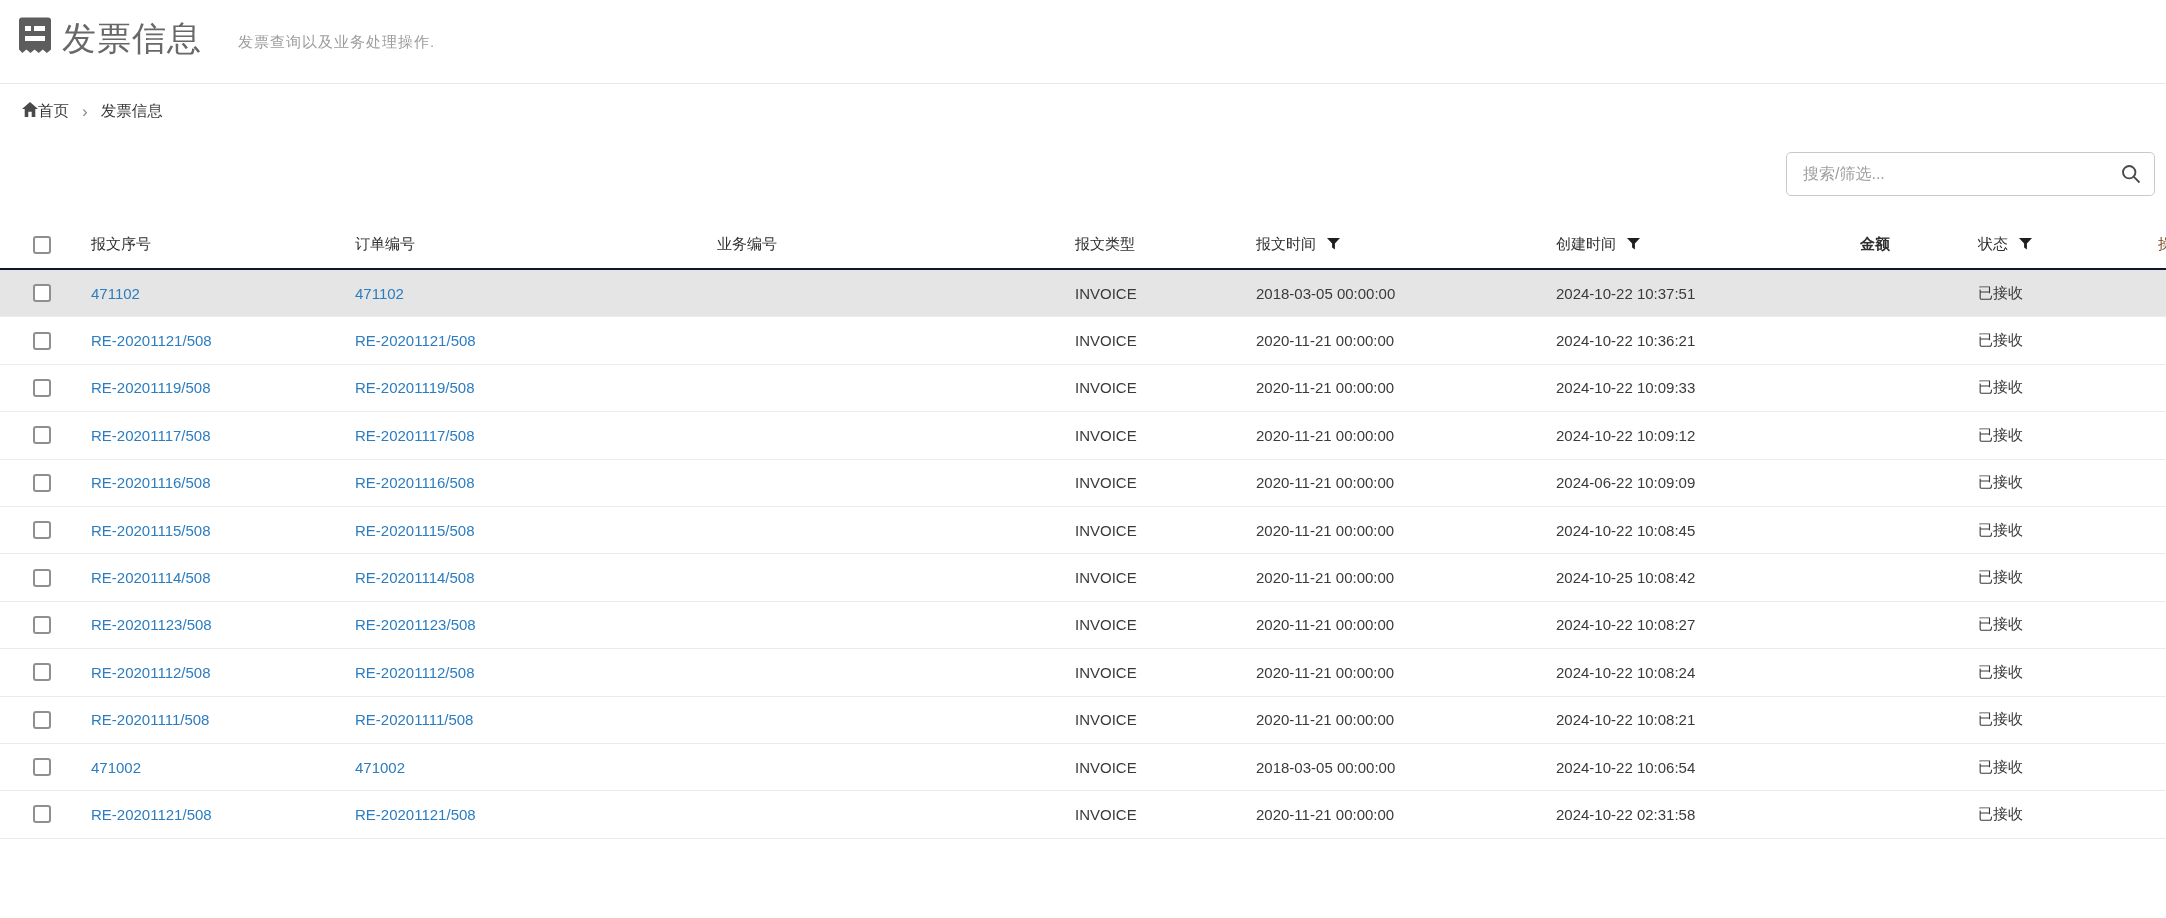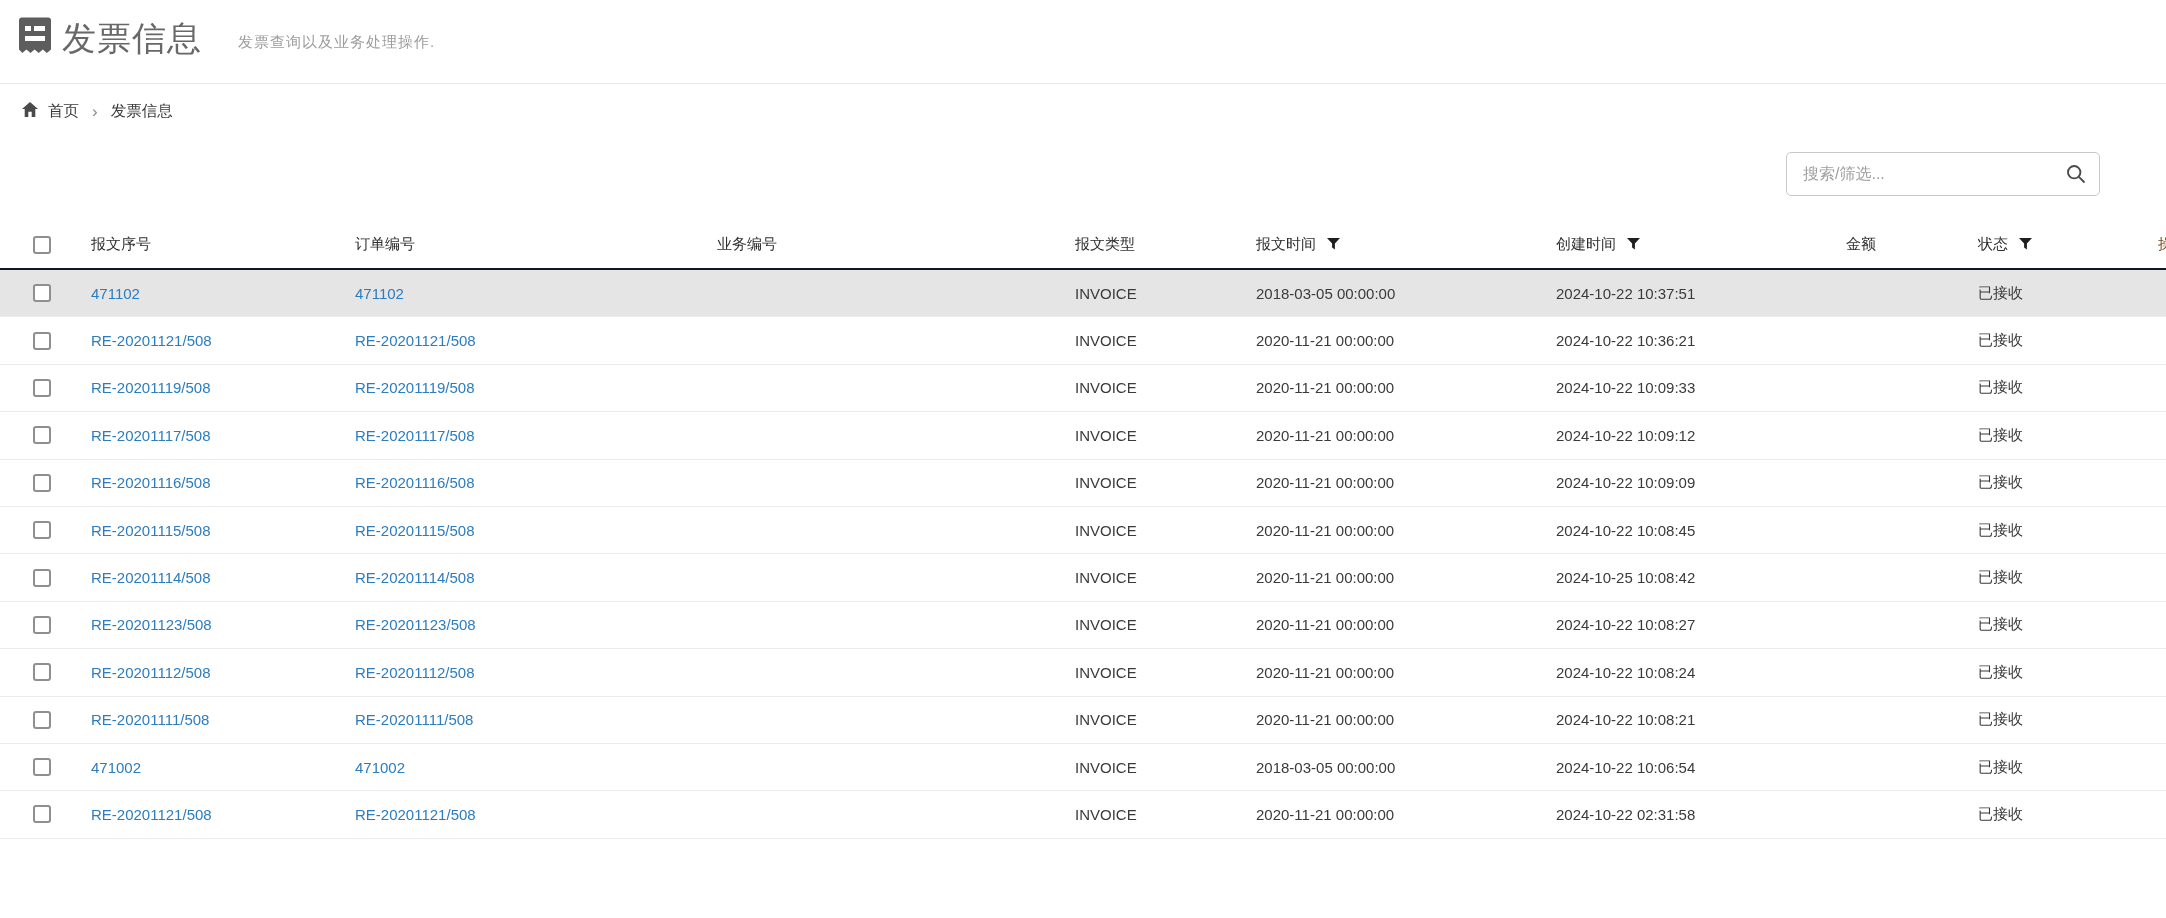--- a/index.html
+++ b/index.html
@@ -10,44 +10,44 @@
   }
   
   .page-header{position:absolute;top:16px;left:18px;display:flex;align-items:flex-end;}
   .page-header .title-icon{flex:0 0 auto;margin-bottom:2px;}
   .page-title{font-size:34px;font-weight:500;color:#686868;line-height:44px;margin:0 0 0 10px;letter-spacing:1px;}
   .page-subtitle{font-size:15px;color:#9c9c9c;margin:0 0 8px 36px;letter-spacing:1px;}
   .divider{position:absolute;top:83px;left:0;width:2166px;height:1px;background:#e8e8e8;}
   
   .breadcrumb{position:absolute;top:99px;left:22px;height:24px;display:flex;align-items:center;gap:13px;font-size:15.5px;color:#3a3a3a;}
   .breadcrumb .sep{color:#8a8a8a;font-size:17px;line-height:1;}
-  .breadcrumb .crumb-home{cursor:pointer;display:flex;align-items:center;gap:10px;color:#3a3a3a;text-decoration:none;}
+  .breadcrumb .crumb-home{cursor:pointer;display:flex;align-items:center;color:#3a3a3a;text-decoration:none;}
   
-  .search-wrap{position:absolute;top:152px;left:1786px;width:314px;height:44px;}
+  .search-wrap{position:absolute;top:152px;left:1786px;width:369px;height:44px;}
   .search-wrap input{
     box-sizing:border-box;width:100%;height:100%;border:1px solid #c9c9c9;border-radius:5px;
     padding:0 44px 0 16px;font-size:16px;color:#333;outline:none;
     font-family:"Liberation Sans","DejaVu Sans",sans-serif;
   }
   .search-wrap input::placeholder{color:#9f9f9f;}
   .search-wrap .search-icon{position:absolute;right:13px;top:11px;cursor:pointer;}
   
   table.invoice-table{position:absolute;top:221px;left:0;width:2166px;border-collapse:collapse;table-layout:fixed;}
   col.c-check{width:91px;}  col.c-msgno{width:264px;} col.c-orderno{width:362px;}
   col.c-bizno{width:358px;} col.c-type{width:181px;}  col.c-msgtime{width:300px;}
   col.c-created{width:290px;} col.c-amount{width:44px;} col.c-status{width:268px;} col.c-ops{width:8px;}
   thead th{
     height:47px;padding:0;font-size:15px;font-weight:400;color:#2f2f2f;text-align:left;
     border-bottom:2px solid #0f172a;white-space:nowrap;vertical-align:middle;
   }
   tbody td{
     height:46.4px;padding:0;font-size:15px;color:#3a3a3a;border-bottom:1px solid #ebebeb;
     white-space:nowrap;vertical-align:middle;overflow:hidden;
   }
-  th.a-right,td.a-right{text-align:left;}
+  th.a-right,td.a-right{text-align:right;font-weight:bold;}
   th.pad-status,td.pad-status{padding-left:88px;}
   th.c-ops-cell,td.c-ops-cell{overflow:hidden;}
   tr.highlighted td{background:#e5e5e5;}
   .hdr-label{display:inline-block;vertical-align:middle;}
   .funnel{display:inline-block;vertical-align:middle;margin-left:11px;cursor:pointer;}
   .clip-label{color:#7b4a22;}
   a.cell-link{color:#2b7cc0;text-decoration:none;cursor:pointer;}
   input.cbx{
     appearance:none;-webkit-appearance:none;width:18px;height:18px;margin:0 0 0 33px;
     border:2px solid #8f8f8f;border-radius:3px;background:#fff;display:block;cursor:pointer;
@@ -187,21 +187,21 @@
       </tr>
       <tr>
         <td>
           <input type="checkbox" class="cbx" style="">
         </td>
         <td><a class="cell-link">RE-20201116/508</a></td>
         <td><a class="cell-link">RE-20201116/508</a></td>
         <td></td>
         <td>INVOICE</td>
         <td>2020-11-21 00:00:00</td>
-        <td>2024-10-22 10:09:09</td>
+        <td>2024-06-22 10:09:09</td>
         <td class="a-right"></td>
         <td class="pad-status">已接收</td>
         <td class="c-ops-cell"></td>
       </tr>
       <tr>
         <td>
           <input type="checkbox" class="cbx" style="">
         </td>
         <td><a class="cell-link">RE-20201115/508</a></td>
         <td><a class="cell-link">RE-20201115/508</a></td>

